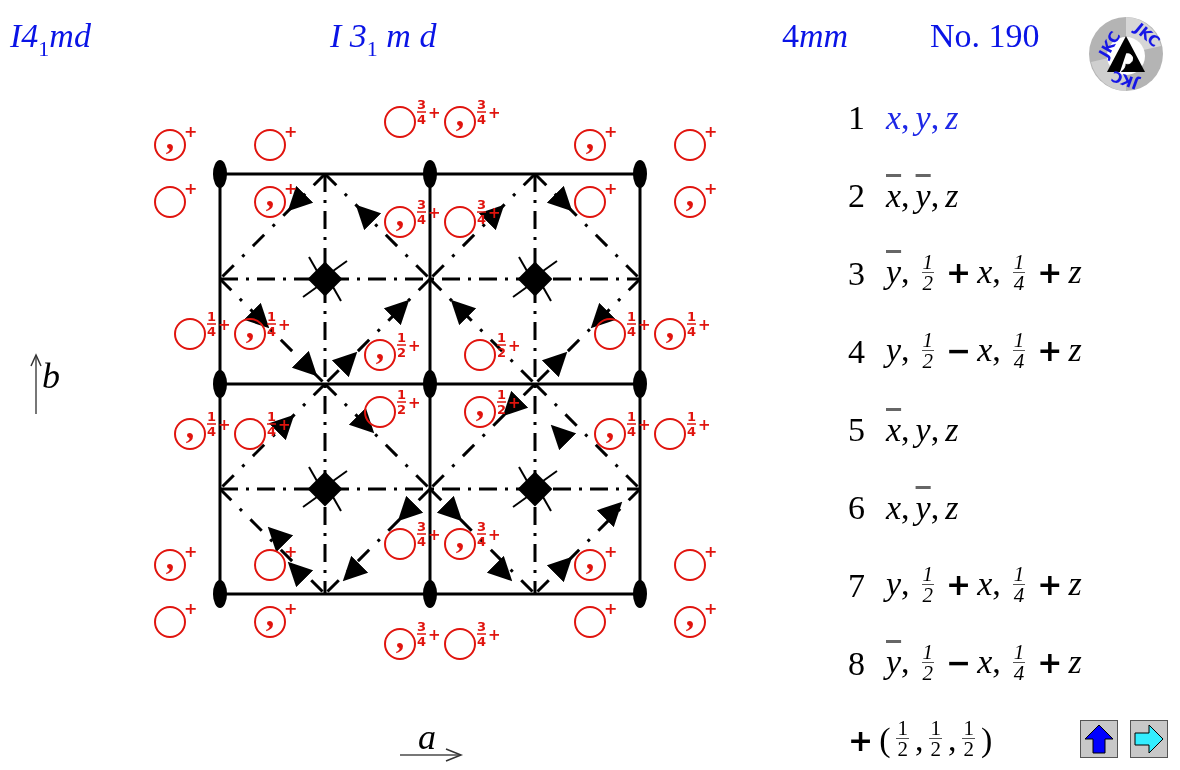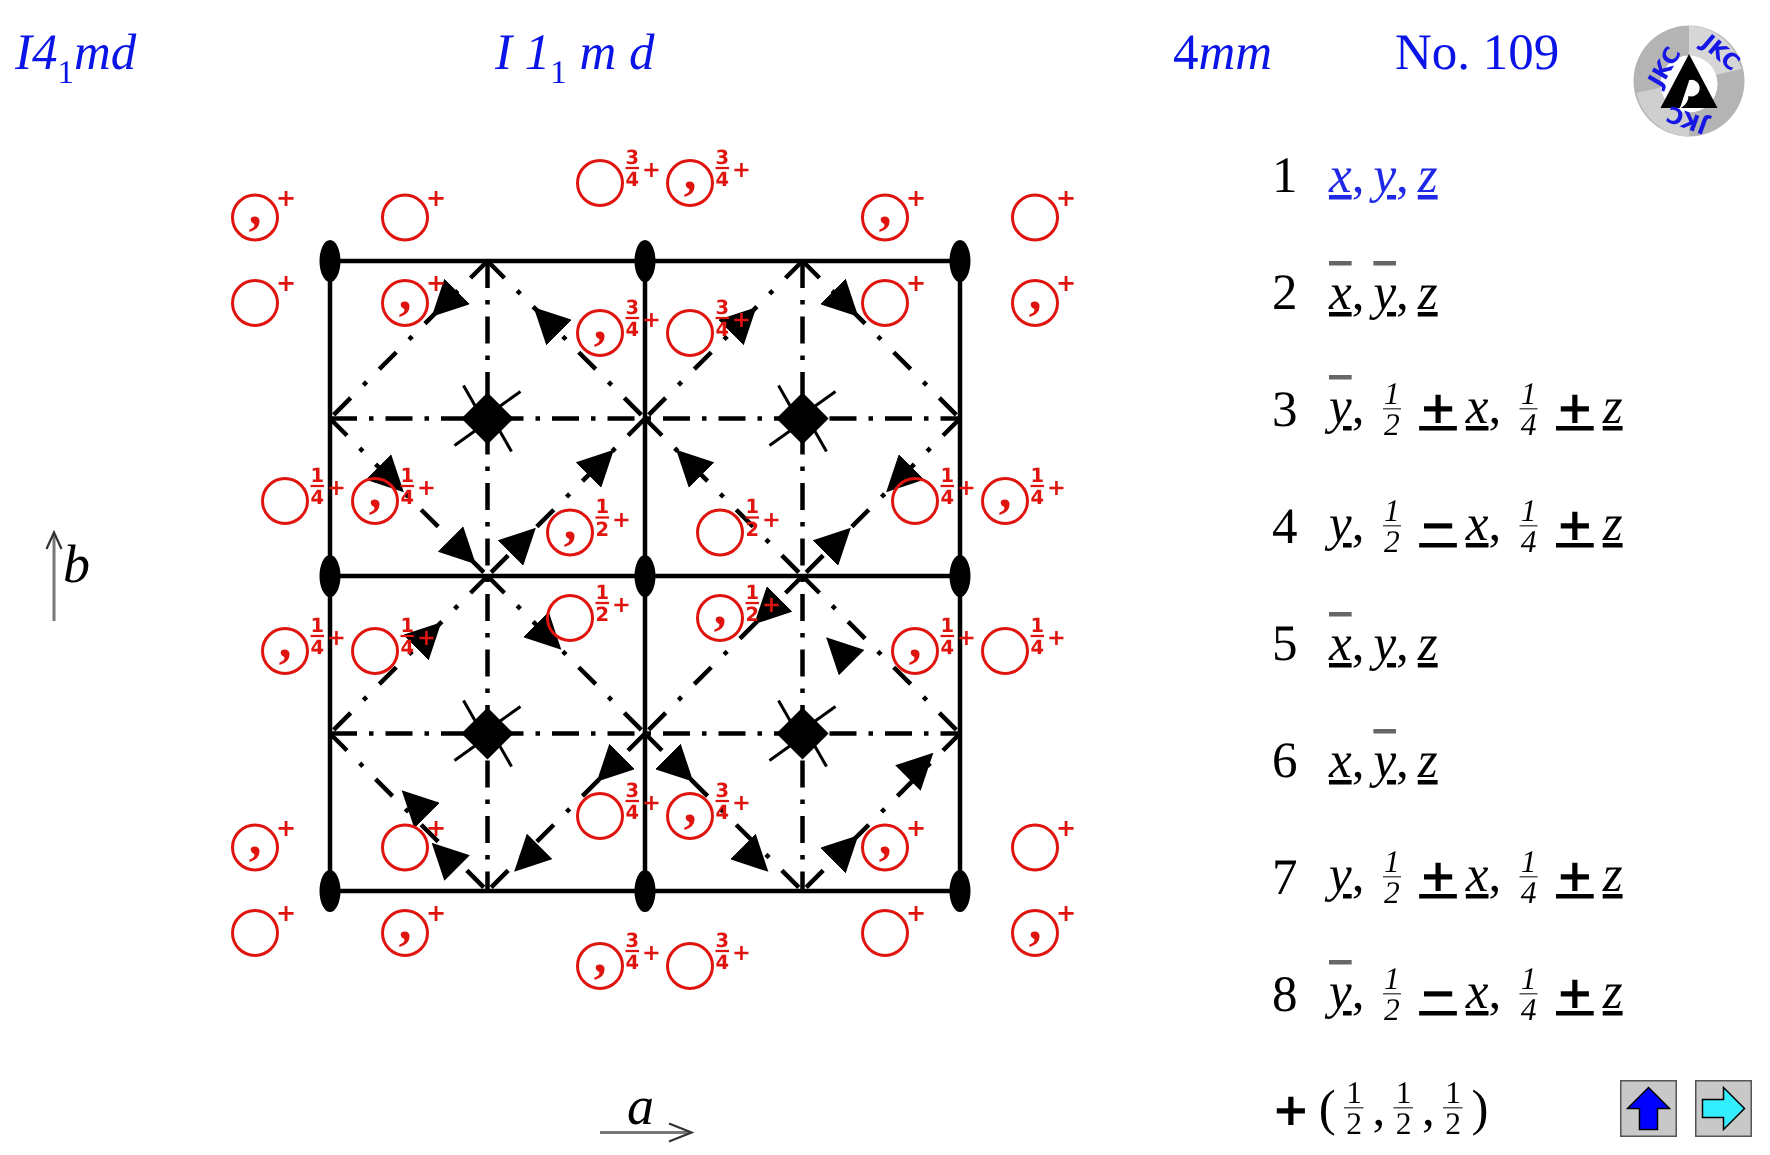--- a/index.html
+++ b/index.html
@@ -5,45 +5,45 @@
   html, body { margin:0; padding:0; background:#ffffff; }
   body { width:1180px; height:770px; position:relative; overflow:hidden;
          font-family: "Liberation Serif", "DejaVu Serif", serif; }
   .hdr { position:absolute; top:2px; color:#0a14e6; font-size:34px; line-height:44px; white-space:nowrap;margin-top:12px; }
   .it { font-style:italic; }
   .sub { font-size:22px; position:relative; top:9px; font-style:normal; }
   #diagram { position:absolute; left:0; top:0; }
   .ops { position:absolute; left:848px; top:88px; width:320px; }
   .op { position:absolute; left:0; height:60px; font-size:34px; color:#000; white-space:nowrap; display:flex; align-items:center; }
   .op .num { display:inline-block; width:38px; }
-  .op .xyz { font-style:italic;text-decoration:underline; }
+  .op .xyz { font-style:italic; }
   .op.blue .xyz { color:#1e28e6; }
   .bar { text-decoration: overline; text-decoration-color:#666; }
   .frac { display:inline-flex; flex-direction:column; align-items:center; font-size:21px; line-height:20px; vertical-align:middle; margin:0 6px; position:relative; top:-2px; }
   .frac .n { border-bottom:1px solid #555; padding:0 1px; }
   .pm { font-family:"DejaVu Sans", sans-serif; font-size:30px; margin:0 6px; font-weight:bold; }
   .comma { font-style:normal; margin-right:6px; }
   .axis-b { position:absolute; left:28px; top:355px; font-size:36px; font-style:italic; }
   .axis-a { position:absolute; left:418px; top:716px; font-size:36px; font-style:italic; }
   .navbtn { position:absolute; top:720px; width:38px; height:38px; background:#c8c8c8; border:1px solid #555; box-sizing:border-box; cursor:pointer; }
   .logo { position:absolute; left:1088px; top:16px; width:76px; height:76px; }
 </style>
 </head>
 <body>
 
 <div class="hdr it" style="left:10px;">
   <span>I4</span><span class="sub">1</span><span>md</span>
 </div>
 <div class="hdr it" style="left:330px;">
-  <span>I 1</span><span class="sub">1</span><span style="white-space:pre"> m d</span>
+  <span>I 3</span><span class="sub">1</span><span style="white-space:pre"> m d</span>
 </div>
 <div class="hdr" style="left:782px;">
   <span>4</span><span class="it">mm</span>
 </div>
-<div class="hdr" style="left:930px;">No. 109</div>
+<div class="hdr" style="left:930px;">No. 190</div>
 
 <svg class="logo" viewBox="0 0 76 76">
   <circle cx="38" cy="38" r="37" fill="#b4b4b4"></circle>
   <path d="M38 1 A37 37 0 0 1 73 30 L38 38 Z" fill="#d6d6d6"></path>
   <path d="M3 46 A37 37 0 0 0 38 75 L38 38 Z" fill="#cfcfcf"></path>
   <circle cx="38" cy="40" r="19" fill="#ffffff"></circle>
   <polygon points="38,20 57,56 19,56" fill="#000"></polygon>
   <path d="M38 38 a5 5 0 1 1 -1 9 q1 5 -5 9" fill="#fff" stroke="#fff" stroke-width="1"></path>
   <text x="14" y="46" font-size="15" font-weight="bold" fill="#1616e6" font-family="DejaVu Sans, sans-serif" transform="rotate(-60 14 40)">JKC</text>
   <text x="44" y="18" font-size="15" font-weight="bold" fill="#1616e6" font-family="DejaVu Sans, sans-serif" transform="rotate(40 50 18)">JKC</text>

